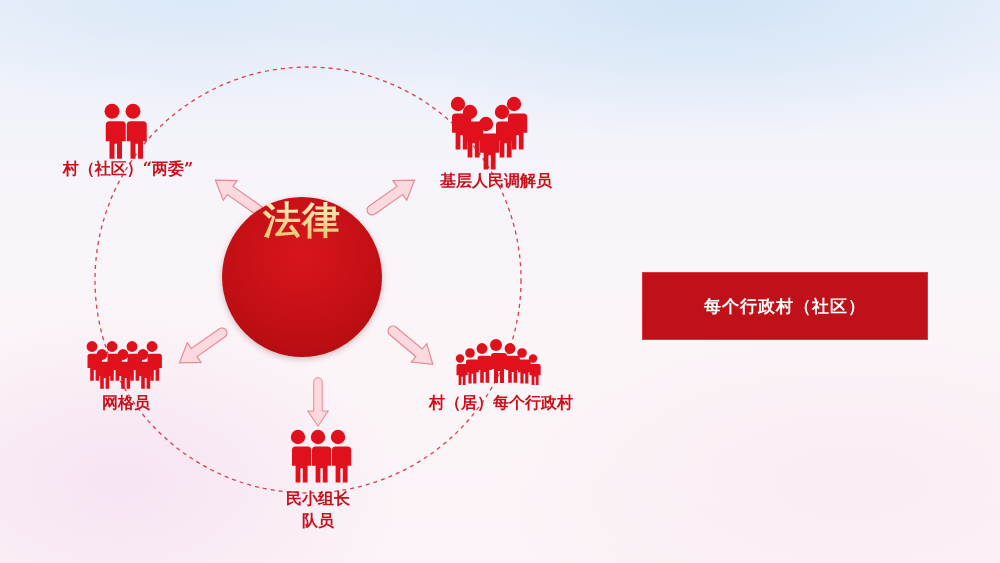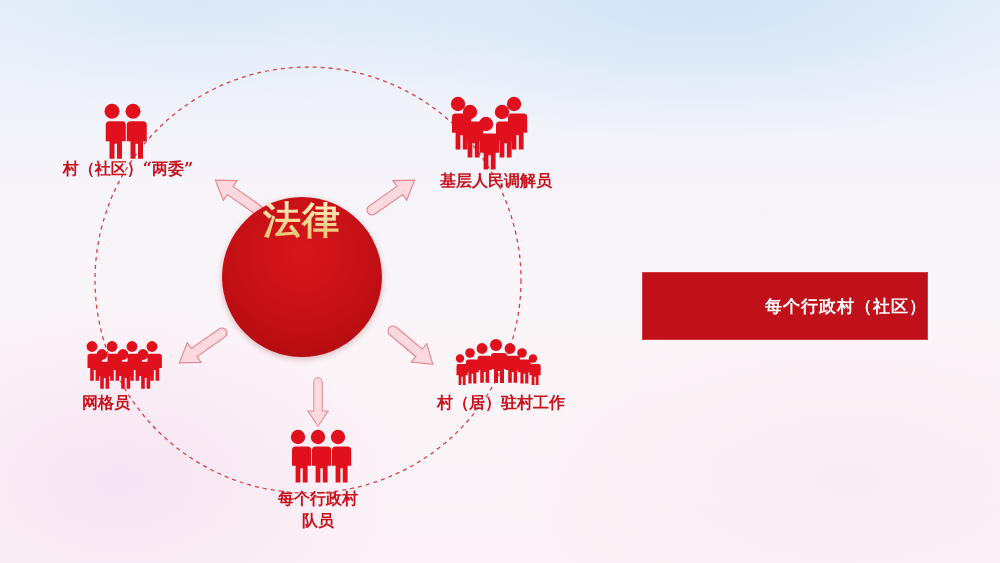--- a/index.html
+++ b/index.html
@@ -12,21 +12,21 @@
       radial-gradient(ellipse 500px 250px at 850px 480px, rgba(248,232,240,0.6), rgba(248,232,240,0) 70%),
       linear-gradient(#eaf1fa 0%, #f6f4fa 30%, #fbf5f8 60%, #fbf3f7 100%);}
   .layer{position:absolute;left:0;top:0;width:1000px;height:563px;}
   .center{position:absolute;left:222px;top:197px;width:160px;height:160px;border-radius:50%;
     background:radial-gradient(circle at 50% 35%, #d8151c 0%, #c10f14 60%, #a90b10 100%);
     box-shadow:0 2px 6px rgba(120,0,0,0.25);display:flex;flex-direction:column;align-items:center;justify-content:flex-start;}
   .center span{font-size:38px;font-weight:bold;line-height:46px;color:#f6dc9a;
     background:linear-gradient(#fff2c8,#e8c06a);-webkit-background-clip:text;background-clip:text;-webkit-text-fill-color:transparent;letter-spacing:1px;}
   .label{position:absolute;color:#c8101a;font-weight:bold;font-size:16px;line-height:22px;text-align:center;white-space:nowrap;}
   .box{position:absolute;left:642px;top:272px;width:286px;height:68px;background:#c0111a;
-    border:1px solid #d8353c;box-sizing:border-box;display:flex;flex-direction:column;align-items:flex-end;justify-content:center;}
+    border:1px solid #d8353c;box-sizing:border-box;display:flex;flex-direction:column;align-items:center;justify-content:center;}
   .box span{color:#fff;font-family:"DejaVu Sans","Liberation Sans",sans-serif;font-weight:bold;font-size:17px;line-height:26px;letter-spacing:1px;}
 </style>
 </head>
 <body>
 
 <svg class="layer" viewBox="0 0 1000 563">
   <defs>
     <g id="person">
       <circle cx="0" cy="-15" r="6"></circle>
       <path d="M-8,-7 h16 a3,3 0 0 1 3,3 v13 h-3 v14 h-4 v-12 h-2 v12 h-4 v-14 h-3 v-13 a3,3 0 0 1 3,-3z"></path>
@@ -89,28 +89,28 @@
 </div>
 
 <div class="label" style="left:28px;top:158px;width:200px;">
   <div>村（社区）“两委”</div>
 </div>
 
 <div class="label" style="left:416px;top:170px;width:160px;">
   <div>基层人民调解员</div>
 </div>
 
-<div class="label" style="left:56px;top:392px;width:100px;">
+<div class="label" style="left:76px;top:392px;width:100px;">
   <div>网格员</div>
 </div>
 
 <div class="label" style="left:416px;top:392px;width:170px;">
-  <div>村（居）驻村工作</div>
+  <div>村（居）每个行政村</div>
 </div>
 
 <div class="label" style="left:268px;top:488px;width:100px;">
-  <div>每个行政村</div>
+  <div>民小组长</div>
   <div>队员</div>
 </div>
 
 <div class="box">
   <span>每个行政村（社区）</span>
 </div>
 
 </body></html>

